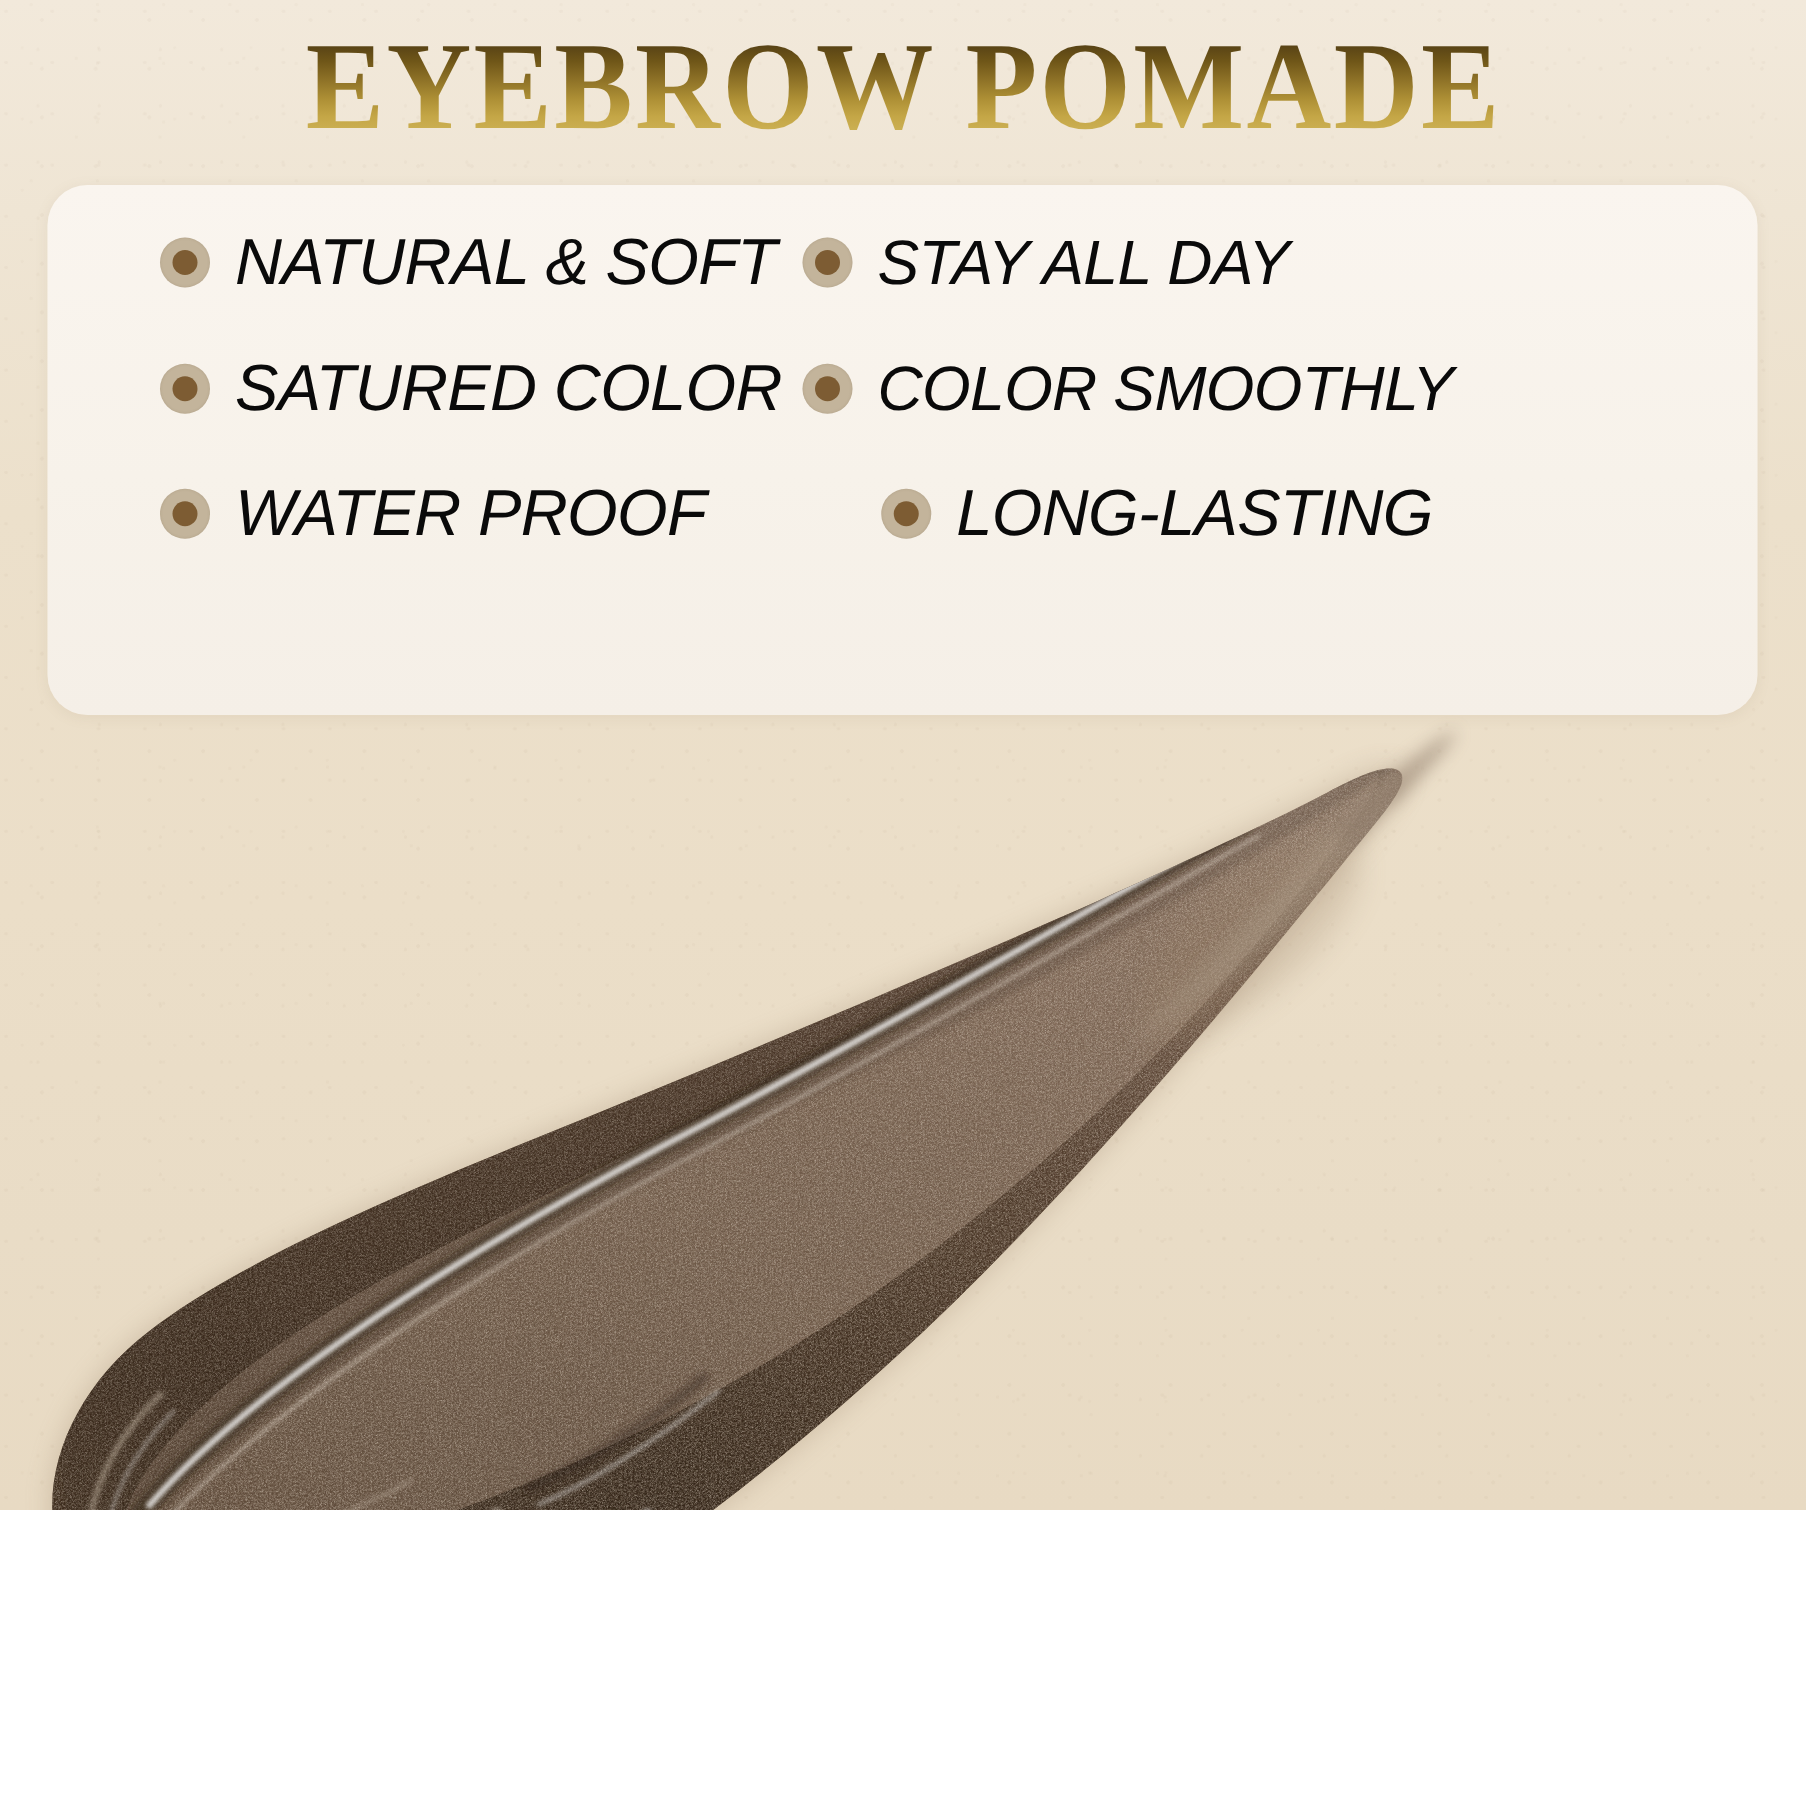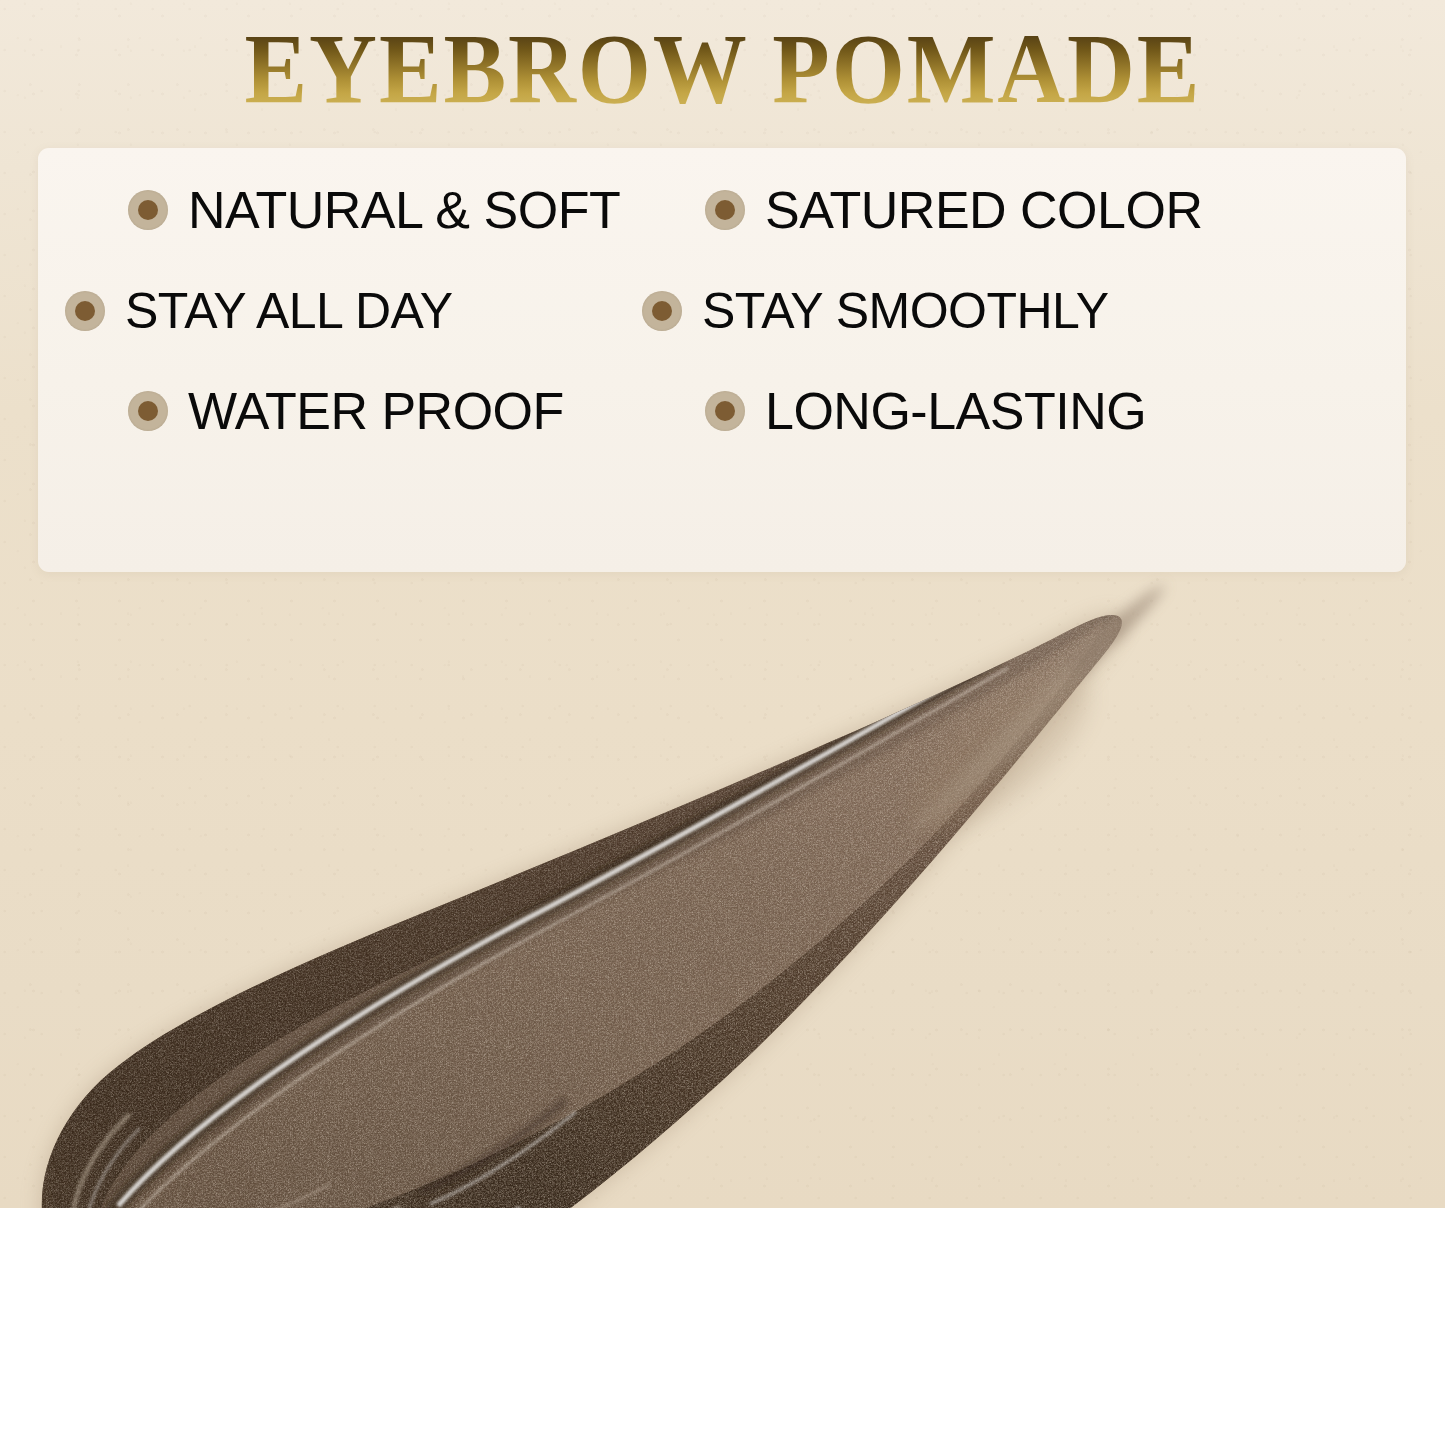--- a/index.html
+++ b/index.html
@@ -84,22 +84,23 @@
   }
 
   
   #features-card {
     position: absolute;
     left: 38px;
     top: 148px;
     width: 1368px;
     height: 424px;
     background: linear-gradient(180deg, #faf5ef 0%, #f7f2ea 55%, #f5efe7 100%);
-    border-radius: 11px;
+    border-radius: 32px;
     box-shadow: 0 2px 10px rgba(150,128,100,.10);
+    font-style: italic;
   }
 
   #features-grid {
     position: absolute;
     inset: 0;
     display: grid;
     grid-template-columns: 577px 1fr;
     grid-template-rows: repeat(4, 1fr);
     align-items: center;
     padding: 12px 0 10px 0;
@@ -175,38 +176,38 @@
 
   <div id="features-card">
     <div id="features-grid">
 
       <div class="feature-item col-left">
         <span class="bullet-icon">
             <i></i>
           </span>
         <span class="feature-label">NATURAL &amp; SOFT</span>
       </div>
+      <div class="feature-item col-right">
+        <span class="bullet-icon">
+            <i></i>
+          </span>
+        <span class="feature-label">STAY ALL DAY</span>
+      </div>
+
       <div class="feature-item col-left">
         <span class="bullet-icon">
             <i></i>
           </span>
         <span class="feature-label">SATURED COLOR</span>
       </div>
-
       <div class="feature-item col-right">
         <span class="bullet-icon">
             <i></i>
           </span>
-        <span class="feature-label">STAY ALL DAY</span>
-      </div>
-      <div class="feature-item col-right">
-        <span class="bullet-icon">
-            <i></i>
-          </span>
-        <span class="feature-label">STAY SMOOTHLY</span>
+        <span class="feature-label">COLOR SMOOTHLY</span>
       </div>
 
       <div class="feature-item col-left">
         <span class="bullet-icon">
             <i></i>
           </span>
         <span class="feature-label">WATER PROOF</span>
       </div>
 
       <div class="feature-item col-left">

